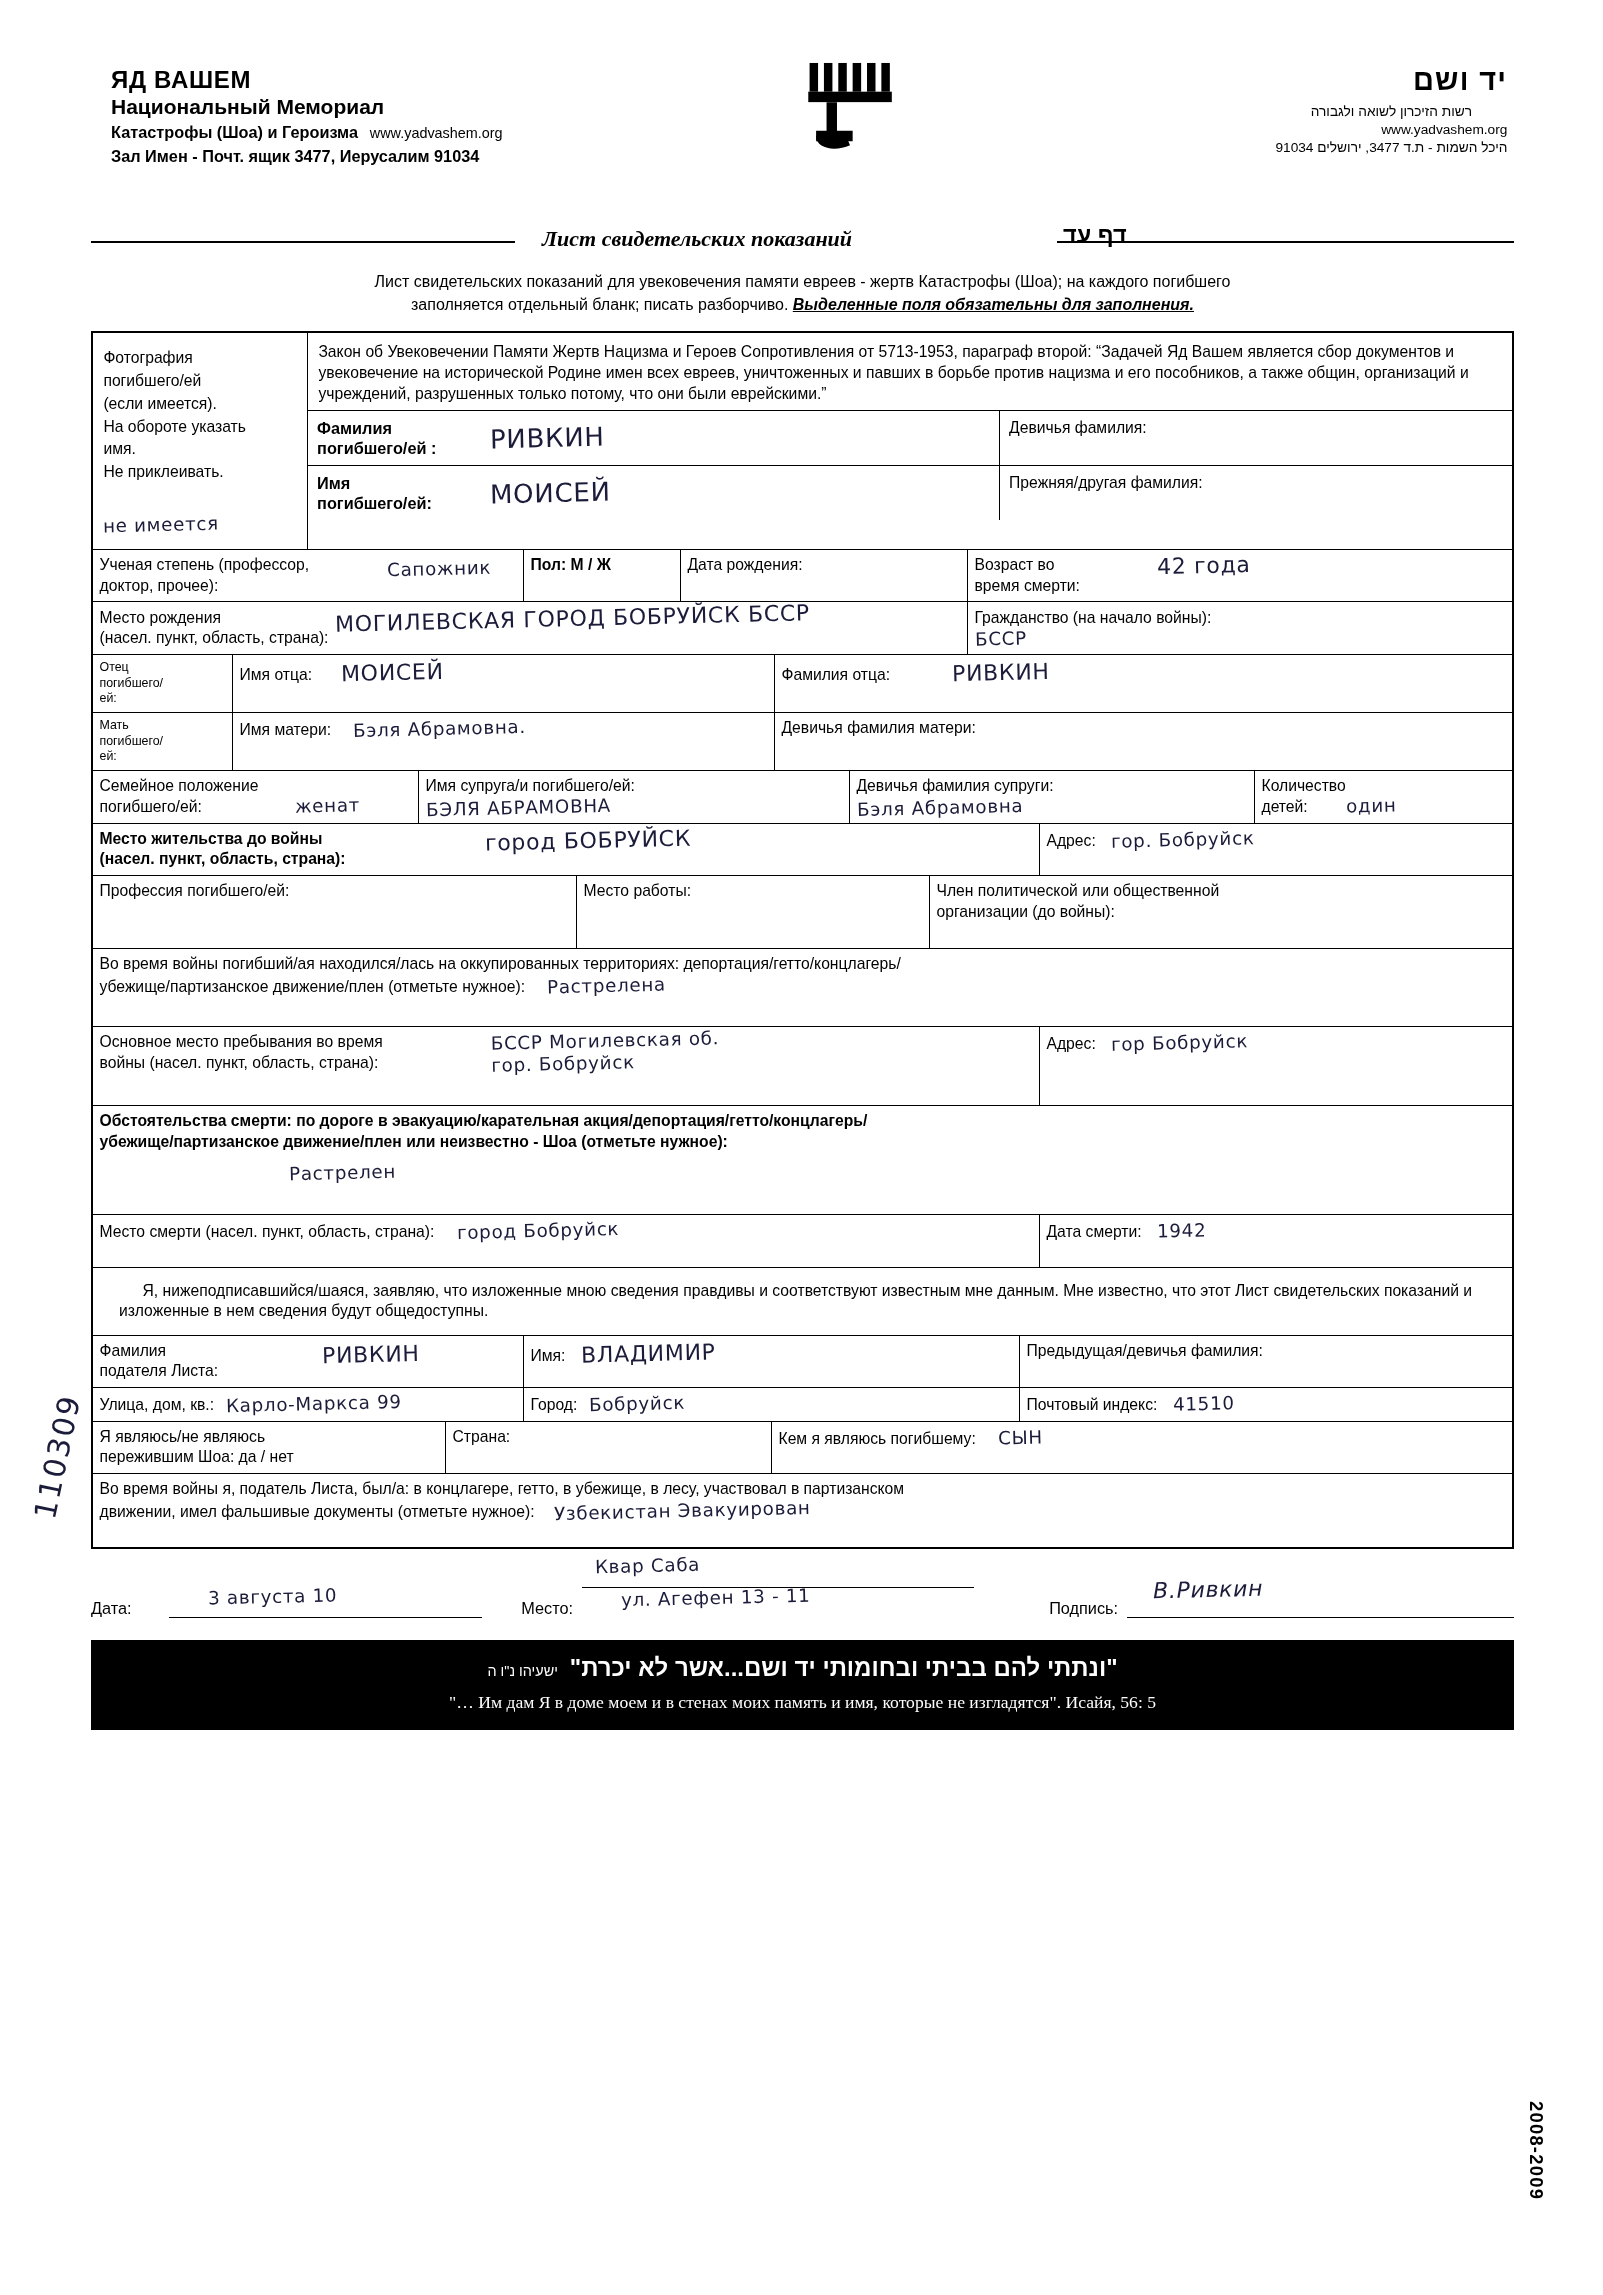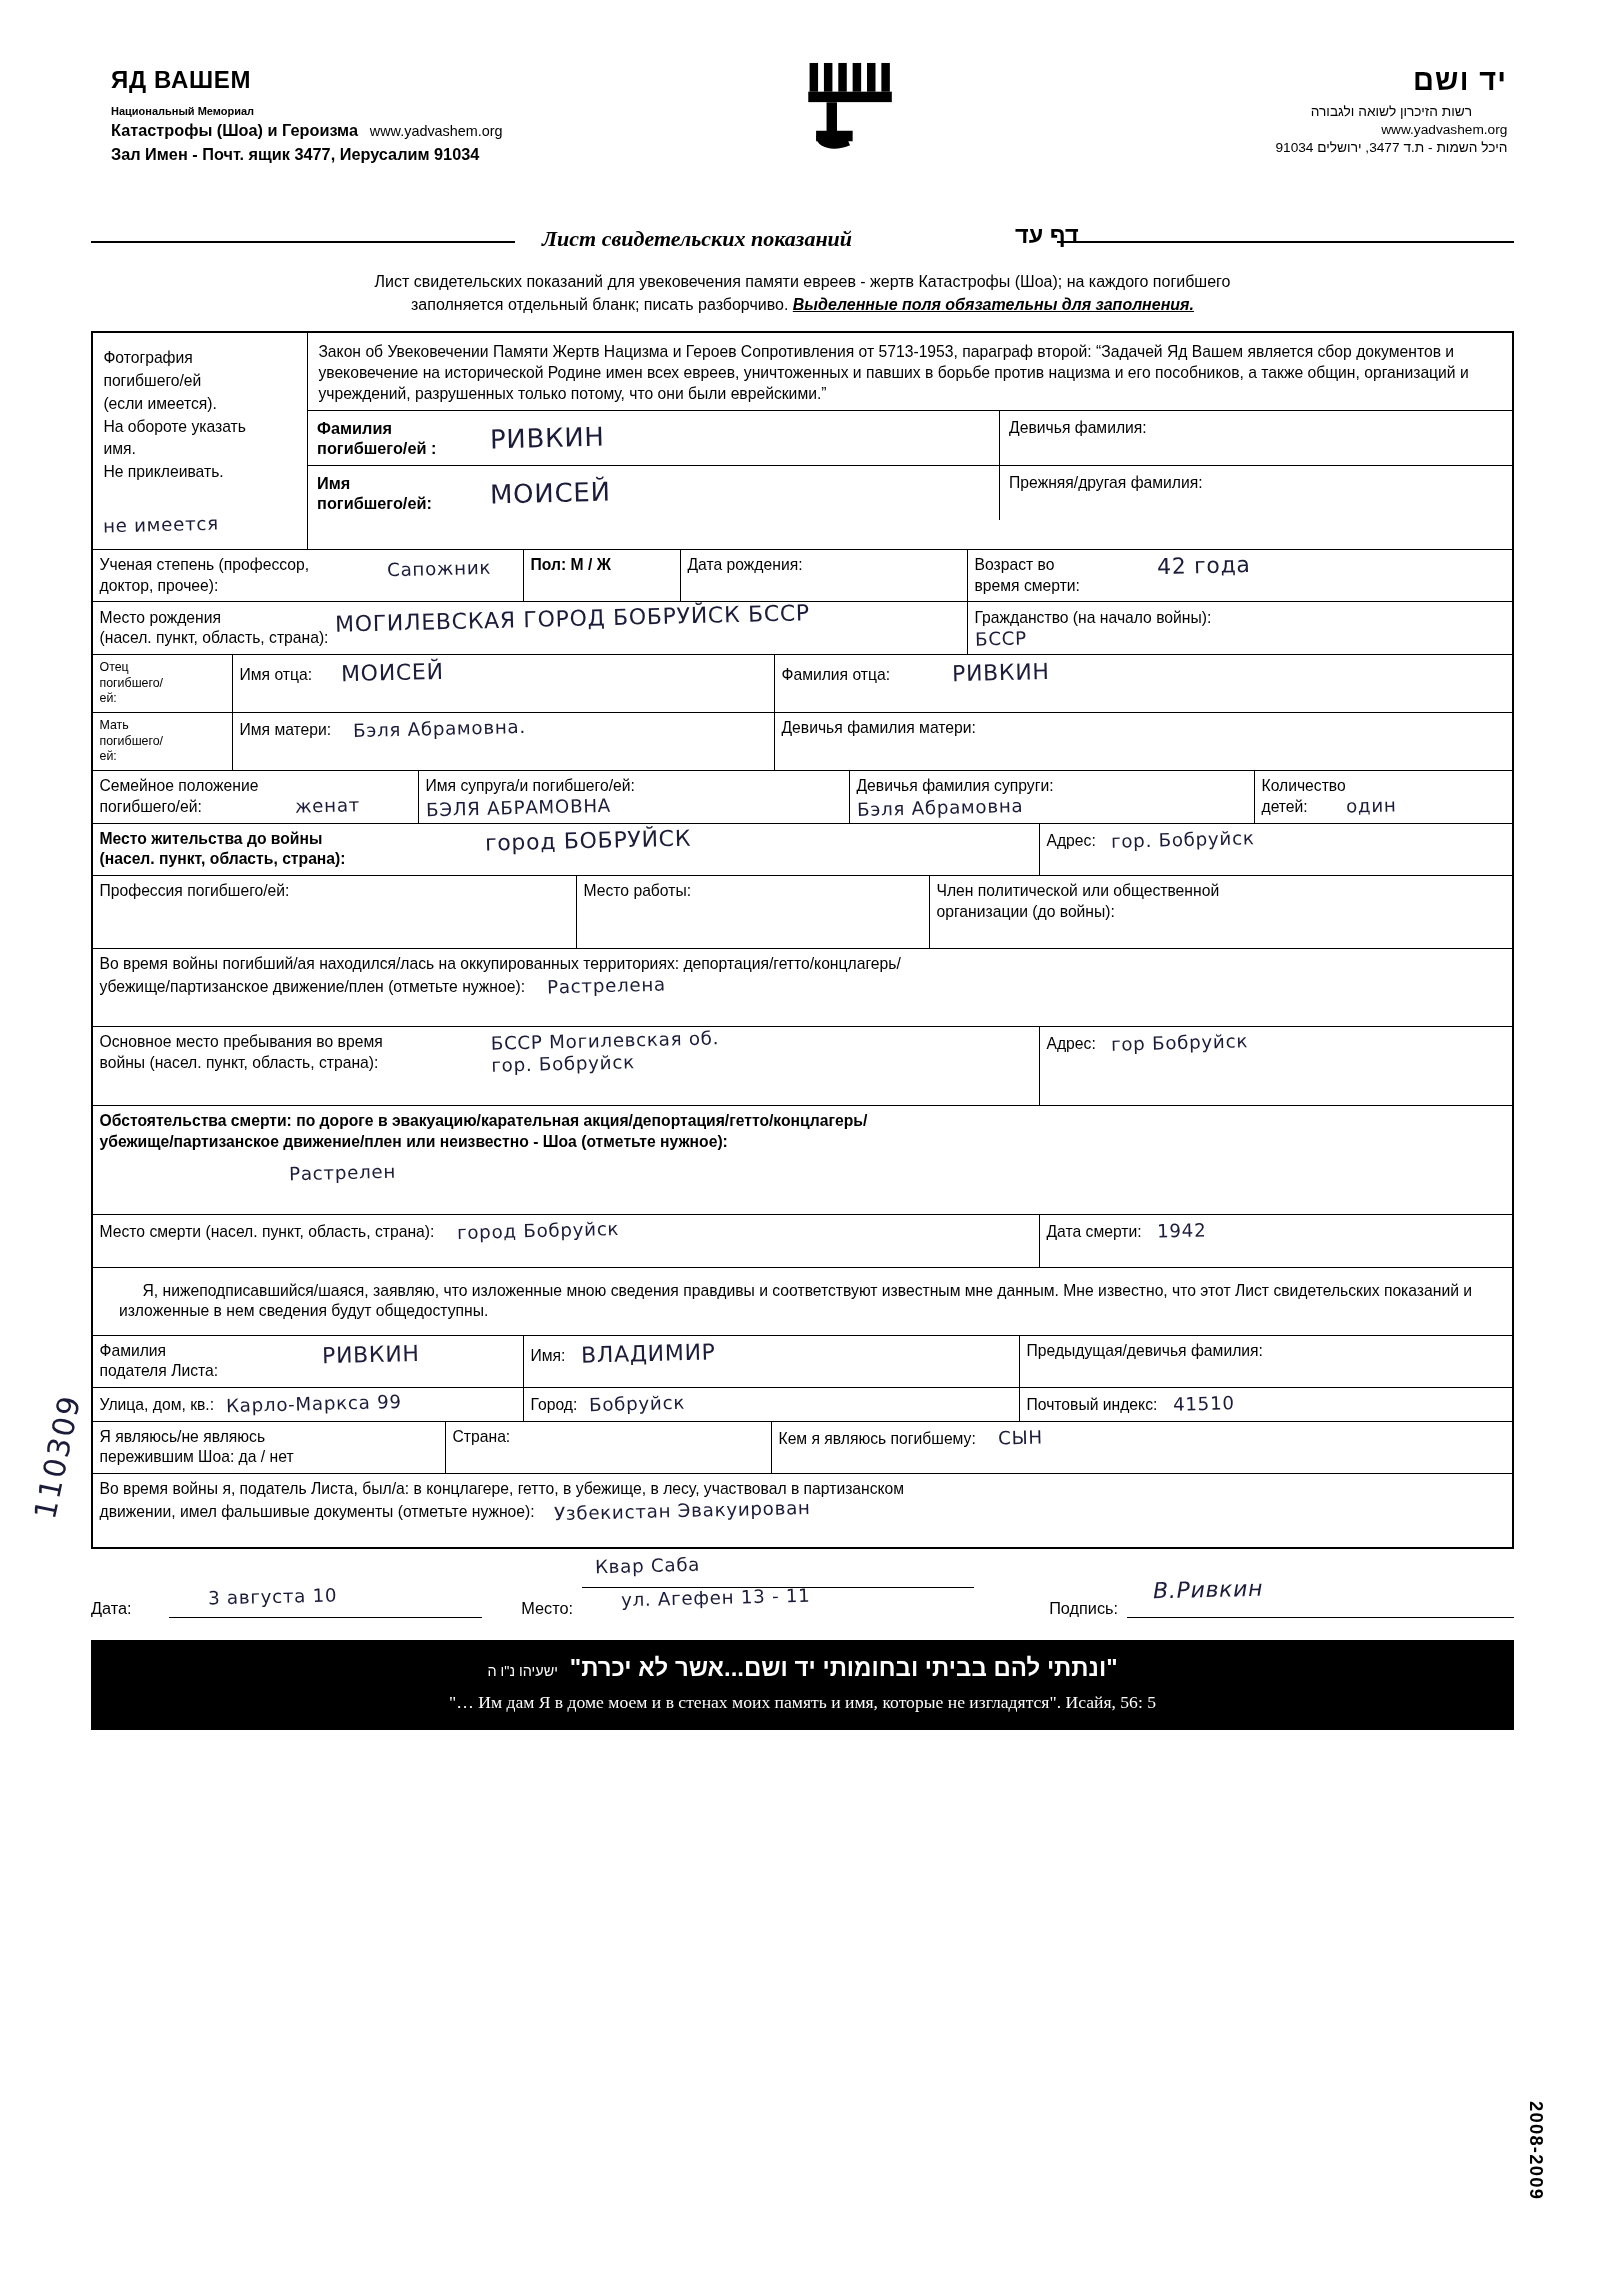--- a/index.html
+++ b/index.html
@@ -4,40 +4,40 @@
 <style>
   html,body{margin:0;padding:0;background:#ffffff;}
   body{width:1603px;height:2295px;font-family:"Liberation Serif",serif;color:#000;position:relative;}
   .page{position:absolute;left:0;top:0;width:1603px;height:2295px;background:#fff;}
   .sheet{position:absolute;left:78px;top:46px;width:1449px;height:2174px;}
 
   
   .hdr{position:relative;height:170px;}
   .hdr-left{position:absolute;left:33px;top:19.6px;}
   .hdr-left .l1{font-family:"Liberation Sans",sans-serif;font-weight:bold;font-size:24px;letter-spacing:0.7px;}
-  .hdr-left .l2{font-family:"Liberation Sans",sans-serif;font-weight:bold;font-size:11px;margin-top:11px;}
+  .hdr-left .l2{font-family:"Liberation Sans",sans-serif;font-weight:bold;font-size:21px;margin-top:1px;}
   .hdr-left .l3{font-family:"Liberation Sans",sans-serif;font-weight:bold;font-size:16.3px;margin-top:4.6px;}
   .hdr-left .l3 span.url{font-weight:normal;font-size:14.4px;margin-left:11.8px;}
   .hdr-left .l4{font-family:"Liberation Sans",sans-serif;font-weight:bold;font-size:16.3px;margin-top:4.6px;}
 
   .hdr-center{position:absolute;left:702px;top:13px;width:144px;text-align:center;}
   .menorah{width:124px;height:98px;}
 
   .hdr-right{position:absolute;right:19.6px;top:18.3px;text-align:right;direction:rtl;}
   .hdr-right .r1{font-family:"Liberation Sans",sans-serif;font-weight:bold;font-size:29px;letter-spacing:1.3px;}
   .hdr-right .r2{font-family:"Liberation Sans",sans-serif;font-size:13.7px;margin-top:6.5px;text-align:center;}
   .hdr-right .r3{font-family:"Liberation Sans",sans-serif;font-size:13.7px;margin-top:3.3px;}
   .hdr-right .r4{font-family:"Liberation Sans",sans-serif;font-size:13.7px;margin-top:3.3px;}
 
   .title-row{position:relative;height:46px;margin-top:3.9px;}
   .title-row .ln{position:absolute;top:21.5px;height:1.3px;background:#000;}
   .title-row .ln.left{left:13px;width:424px;}
   .title-row .ln.right{right:13px;width:457px;}
   .title-row .t-ru{position:absolute;left:464px;top:6.5px;font-family:"Liberation Serif",serif;font-style:italic;font-weight:bold;font-size:22px;}
-  .title-row .t-he{position:absolute;left:937px;top:2.6px;font-family:"Liberation Sans",sans-serif;font-weight:bold;font-size:23.5px;direction:rtl;}
+  .title-row .t-he{position:absolute;left:985px;top:2.6px;font-family:"Liberation Sans",sans-serif;font-weight:bold;font-size:23.5px;direction:rtl;}
 
   .intro{margin:5.2px 39px 0 39px;text-align:center;font-family:"Liberation Sans",sans-serif;font-size:16px;line-height:1.42;}
   .intro u{text-decoration:underline;font-weight:bold;font-style:italic;}
 
   
   .form{position:relative;margin:14.4px 13px 0 13px;border:2px solid #000;}
   .row{display:flex;border-bottom:1.3px solid #000;}
   .row:last-child{border-bottom:none;}
   .cell{position:relative;border-right:1.3px solid #000;padding:5.2px 6.5px;box-sizing:border-box;}
   .cell:last-child{border-right:none;}

